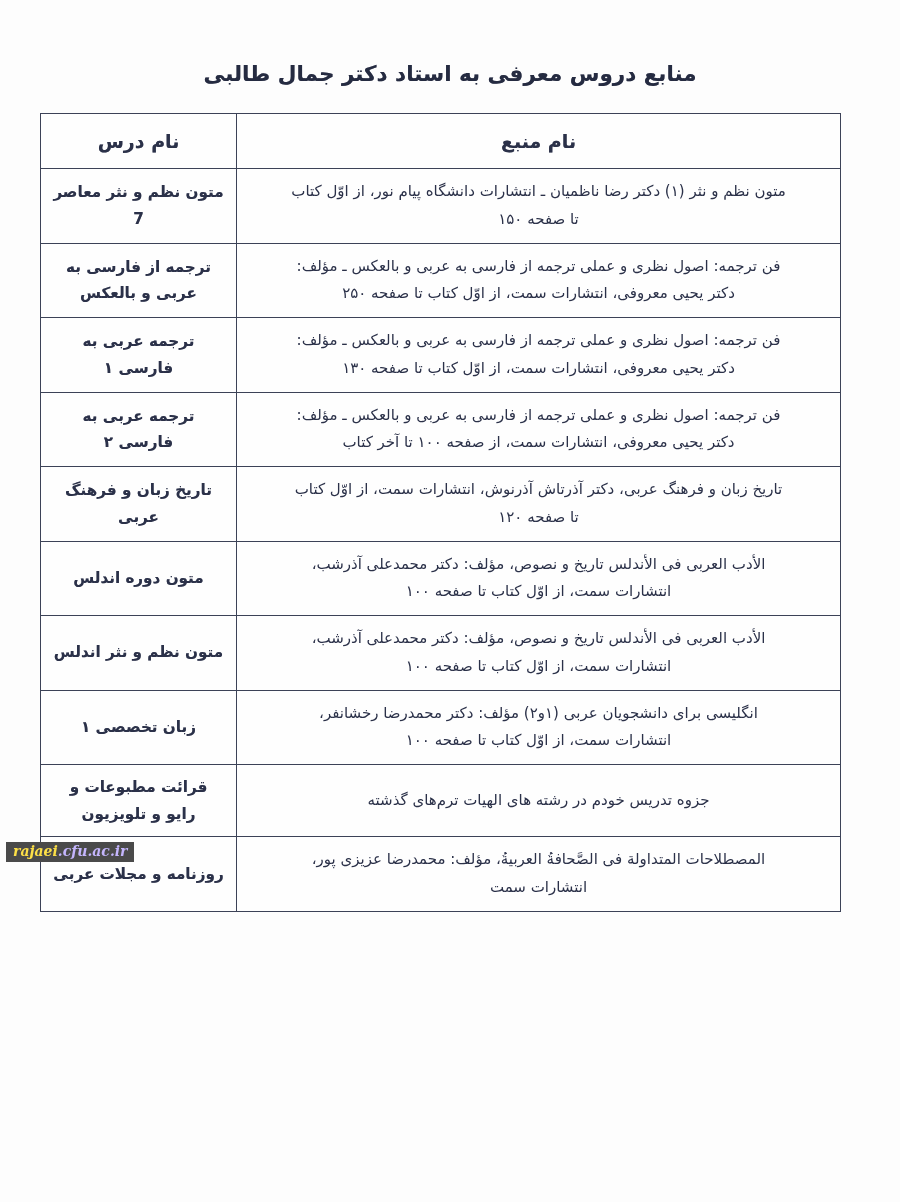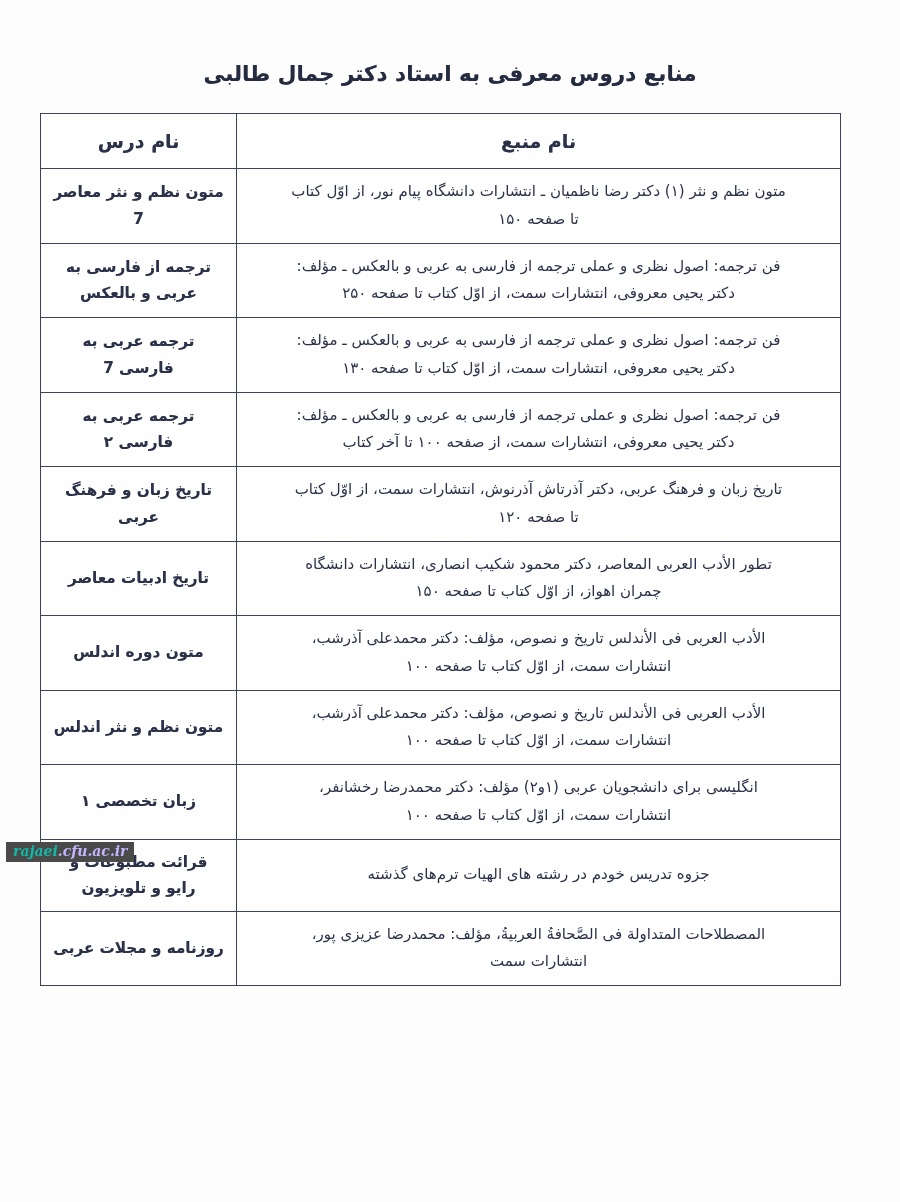--- a/index.html
+++ b/index.html
@@ -98,21 +98,21 @@
     background: #4a4a4a;
     padding: 2px 7px 3px 7px;
     direction: ltr;
     font-family: "DejaVu Serif", "Liberation Serif", serif;
     font-size: 14px;
     font-weight: bold;
     font-style: italic;
     line-height: 1.1;
     white-space: nowrap;
   }
-  .watermark .wm-a { color: #14b8a6; margin-top: 33px; }
+  .watermark .wm-a { color: #fde047; margin-top: 33px; }
   .watermark .wm-b { color: #c4b5fd; }
 </style>
 </head>
 <body>
 
 <div class="page">
 
   <h1 class="doc-title">منابع دروس معرفی به استاد دکتر جمال طالبی</h1>
 
   <div class="table-wrap">
@@ -140,42 +140,35 @@
               <span class="ln">فن ترجمه: اصول نظری و عملی ترجمه از فارسی به عربی و بالعکس ـ مؤلف:</span>
               <span class="ln">دکتر یحیی معروفی، انتشارات سمت، از اوّل کتاب تا صفحه ۲۵۰</span>
             </td>
             <td class="course-cell">ترجمه از فارسی به عربی و بالعکس</td>
           </tr>
           <tr>
             <td class="source-cell">
               <span class="ln">فن ترجمه: اصول نظری و عملی ترجمه از فارسی به عربی و بالعکس ـ مؤلف:</span>
               <span class="ln">دکتر یحیی معروفی، انتشارات سمت، از اوّل کتاب تا صفحه ۱۳۰</span>
             </td>
-            <td class="course-cell">ترجمه عربی به فارسی 7</td>
+            <td class="course-cell">ترجمه عربی به فارسی ۱</td>
           </tr>
           <tr>
             <td class="source-cell">
               <span class="ln">فن ترجمه: اصول نظری و عملی ترجمه از فارسی به عربی و بالعکس ـ مؤلف:</span>
               <span class="ln">دکتر یحیی معروفی، انتشارات سمت، از صفحه ۱۰۰ تا آخر کتاب</span>
             </td>
             <td class="course-cell">ترجمه عربی به فارسی ۲</td>
           </tr>
           <tr>
             <td class="source-cell">
               <span class="ln">تاریخ زبان و فرهنگ عربی، دکتر آذرتاش آذرنوش، انتشارات سمت، از اوّل کتاب</span>
               <span class="ln">تا صفحه ۱۲۰</span>
             </td>
             <td class="course-cell">تاریخ زبان و فرهنگ عربی</td>
-          </tr>
-          <tr>
-            <td class="source-cell">
-              <span class="ln">تطور الأدب العربی المعاصر، دکتر محمود شکیب انصاری، انتشارات دانشگاه</span>
-              <span class="ln">چمران اهواز، از اوّل کتاب تا صفحه ۱۵۰</span>
-            </td>
-            <td class="course-cell">تاریخ ادبیات معاصر</td>
           </tr>
           <tr>
             <td class="source-cell">
               <span class="ln">الأدب العربی فی الأندلس تاریخ و نصوص، مؤلف: دکتر محمدعلی آذرشب،</span>
               <span class="ln">انتشارات سمت، از اوّل کتاب تا صفحه ۱۰۰</span>
             </td>
             <td class="course-cell">متون دوره اندلس</td>
           </tr>
           <tr>
             <td class="source-cell">

